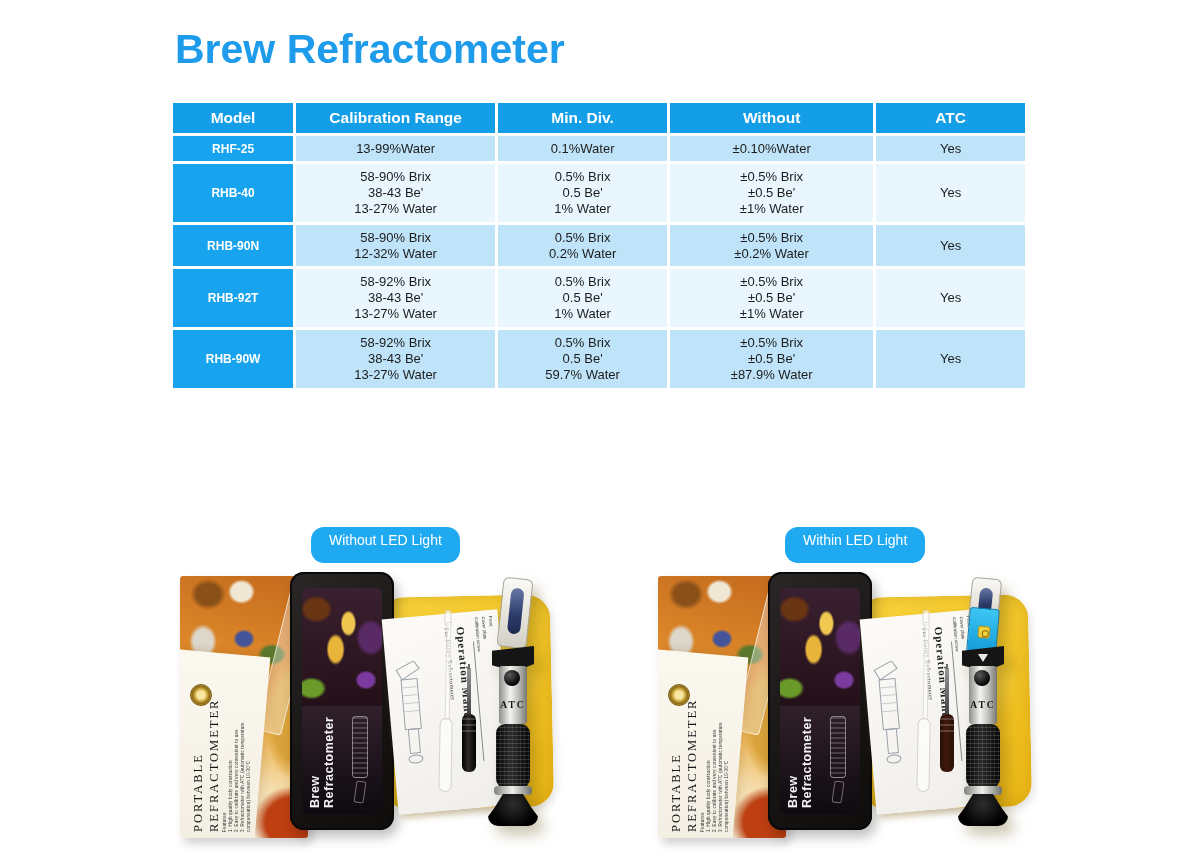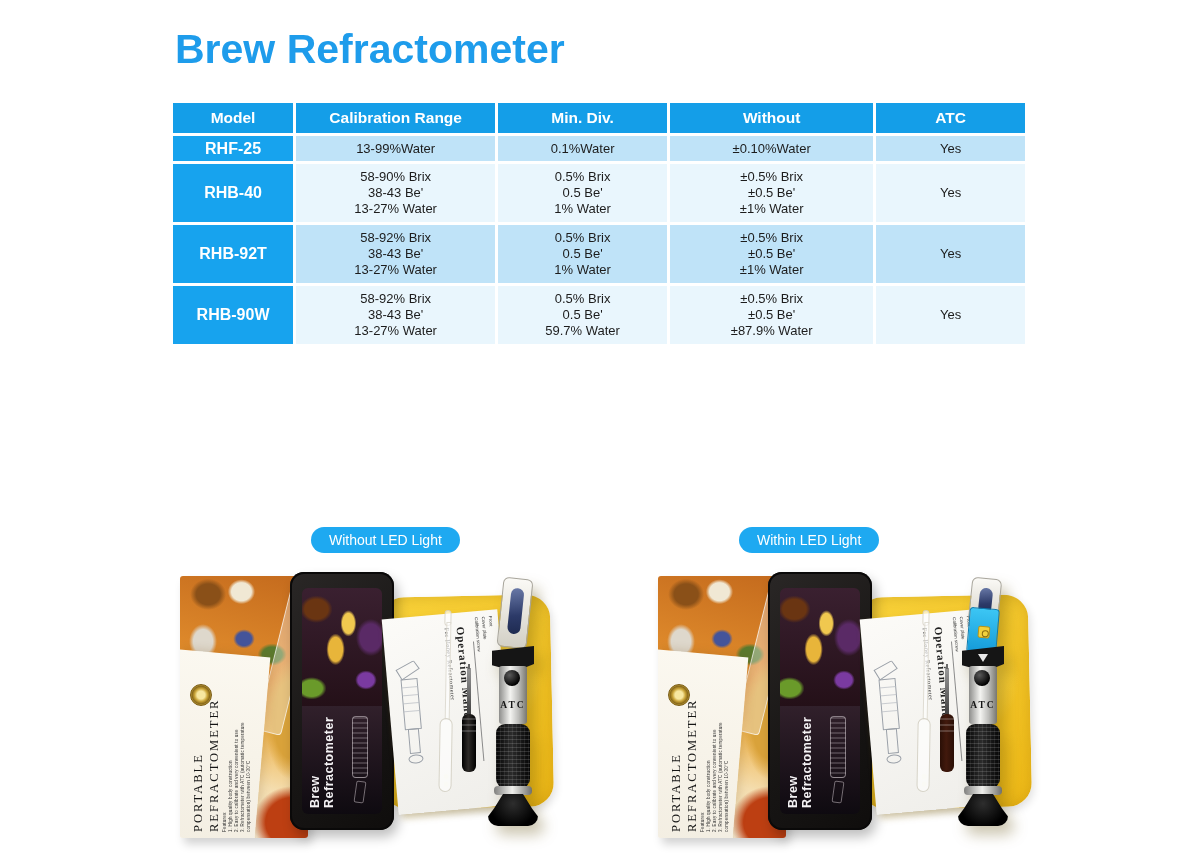--- a/index.html
+++ b/index.html
@@ -14,35 +14,35 @@
   
   table.spec {
     position:absolute; left:170px; top:100px; width:858px;
     border-collapse:separate; border-spacing:3px; table-layout:fixed;
   }
   table.spec th {
     background:#149ee8; color:#ffffff; font-size:15.5px; font-weight:bold;
     height:30px; text-align:center; vertical-align:middle;
   }
   table.spec td { text-align:center; vertical-align:middle; font-size:13px; color:#1c1c1c; line-height:16px; }
-  table.spec td.model { background:#17a3ee; color:#ffffff; font-weight:bold; font-size:16px; }
+  table.spec td.model { background:#17a3ee; color:#ffffff; font-weight:bold; font-size:12px; }
   tbody tr:nth-child(odd)  td:not(.model) { background:#bfe3f8; }
   tbody tr:nth-child(even) td:not(.model) { background:#e9f6fd; }
   tr.h1 td { height:25px; }
   tr.h2 td { height:41px; }
   tr.h3 td { height:58px; }
 
   
   .badge {
-    position:absolute; top:527px; height:26px; line-height:26px;
+    position:absolute; top:527px; height:36px; line-height:26px;
     background:#1ea9f1; color:#ffffff; font-size:14px;
     padding:0 18px; border-radius:13px;
   }
   .badge-left { left:311px; }
-  .badge-right { left:739px; }
+  .badge-right { left:785px; }
 
   
   .photo { position:absolute; top:570px; width:380px; height:286px; }
   .photo-left { left:178px; }
   .photo-right { left:656px; }
 
   
   .box {
     position:absolute; left:2px; top:6px; width:128px; height:262px; z-index:1;
     border-radius:3px; overflow:hidden; box-shadow:4px 6px 10px rgba(0,0,0,0.18);
@@ -272,20 +272,36 @@
         <div>0.5 Be'</div>
         <div>1% Water</div>
       </td>
       <td>
         <div>±0.5% Brix</div>
         <div>±0.5 Be'</div>
         <div>±1% Water</div>
       </td>
       <td>Yes</td>
     </tr>
+    <tr class="h2">
+      <td class="model">RHB-90N</td>
+      <td>
+        <div>58-90% Brix</div>
+        <div>12-32% Water</div>
+      </td>
+      <td>
+        <div>0.5% Brix</div>
+        <div>0.2% Water</div>
+      </td>
+      <td>
+        <div>±0.5% Brix</div>
+        <div>±0.2% Water</div>
+      </td>
+      <td>Yes</td>
+    </tr>
     <tr class="h3">
       <td class="model">RHB-92T</td>
       <td>
         <div>58-92% Brix</div>
         <div>38-43 Be'</div>
         <div>13-27% Water</div>
       </td>
       <td>
         <div>0.5% Brix</div>
         <div>0.5 Be'</div>

